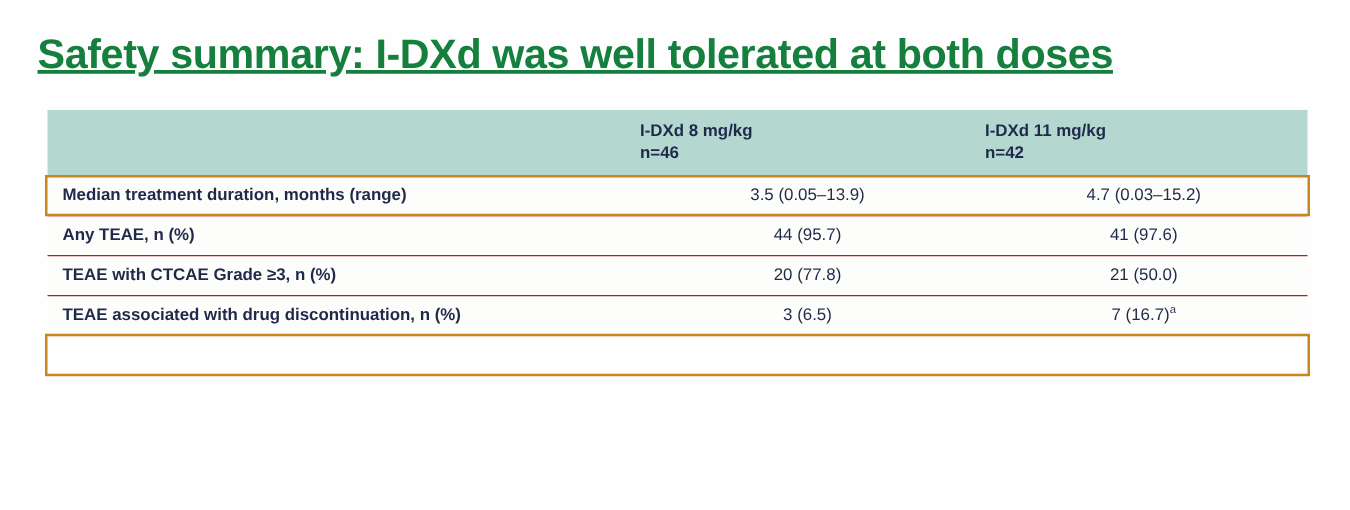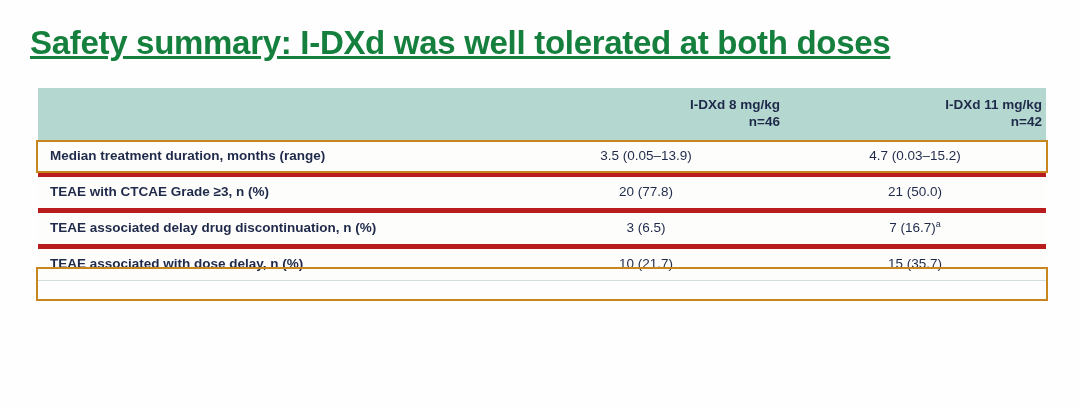--- a/index.html
+++ b/index.html
@@ -47,32 +47,32 @@
   table.summary col.c-d8 { width: 276px; }
   table.summary col.c-d12 { width: 262px; }
 
   thead th {
     background: #b4d8d0;
     color: #1f2a4a;
     font-size: 13.5px;
     font-weight: bold;
     line-height: 1.25;
     padding: 9px 4px 10px 4px;
-    text-align: right;
+    text-align: left;
     border: none;
     vertical-align: middle;
   }
   thead th.th-blank { background: #b4d8d0; }
 
   tbody td {
     font-size: 13.5px;
     line-height: 1.15;
     padding: 0;
     height: 31px;
-    border-bottom: 5px solid #b91c1c;
+    border-bottom: 1px solid #b91c1c;
     background: #fdfdfc;
     vertical-align: middle;
   }
   tbody tr:last-child td { border-bottom: 1px solid #cfe0db; }
   td.label {
     font-weight: bold;
     text-align: left;
     padding-left: 12px;
     white-space: nowrap;
   }
@@ -125,33 +125,33 @@
           </th>
         </tr>
       </thead>
       <tbody>
         <tr>
           <td class="label">Median treatment duration, months (range)</td>
           <td class="val">3.5 (0.05–13.9)</td>
           <td class="val"><span>4.7 (0.03–15.2)</span><sup></sup></td>
         </tr>
         <tr>
+          <td class="label">Any TEAE, n (%)</td>
+          <td class="val">44 (95.7)</td>
+          <td class="val"><span>41 (97.6)</span><sup></sup></td>
+        </tr>
+        <tr>
           <td class="label">TEAE with CTCAE Grade ≥3, n (%)</td>
           <td class="val">20 (77.8)</td>
           <td class="val"><span>21 (50.0)</span><sup></sup></td>
         </tr>
         <tr>
-          <td class="label">TEAE associated delay drug discontinuation, n (%)</td>
+          <td class="label">TEAE associated with drug discontinuation, n (%)</td>
           <td class="val">3 (6.5)</td>
           <td class="val"><span>7 (16.7)</span><sup>a</sup></td>
-        </tr>
-        <tr>
-          <td class="label">TEAE associated with dose delay, n (%)</td>
-          <td class="val">10 (21.7)</td>
-          <td class="val"><span>15 (35.7)</span><sup></sup></td>
         </tr>
       </tbody>
     </table>
 
     <div class="hl-box" id="hl-0" style="top: 51.75px; height: 33.5px; border-color: rgb(200, 134, 31);"></div>
     <div class="hl-box" id="hl-4" style="top: 179.25px; height: 34px; border-color: rgb(200, 134, 31);"></div>
   </div>
 
 </div>
 

